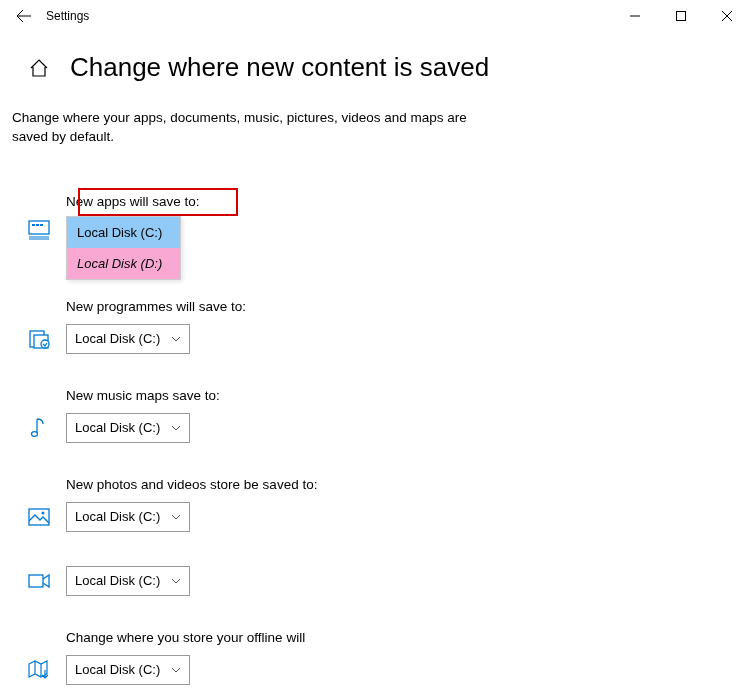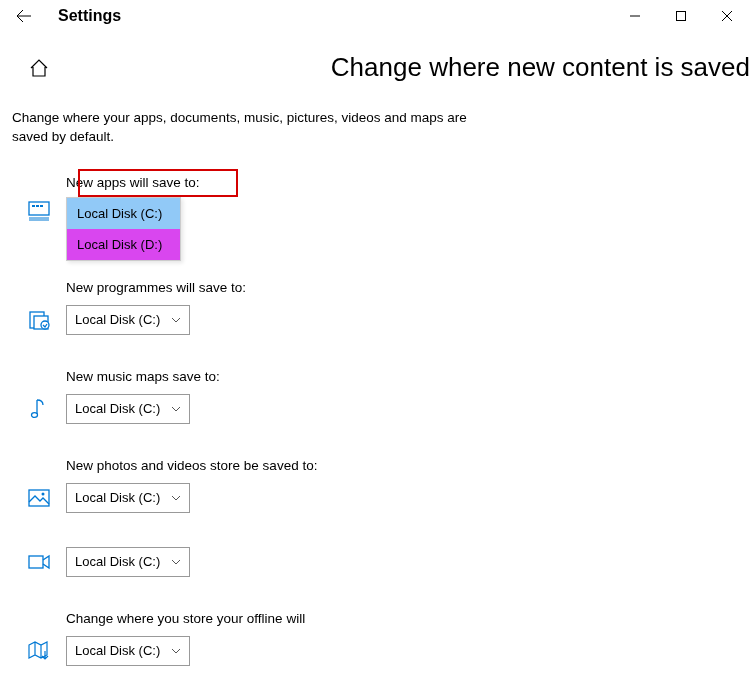--- a/index.html
+++ b/index.html
@@ -19,42 +19,40 @@
       padding-left: 8px;
     }
     .titlebar .back {
       width: 32px;
       display: flex;
       align-items: center;
       justify-content: center;
       cursor: pointer;
     }
     .titlebar .title {
-      font-size: 16px;
-      margin-left: 18px;
+      font-size: 12px;
+      margin-left: 6px;
       color: #000;
-      font-weight: bold;
     }
     .window-controls {
       margin-left: auto;
       display: flex;
     }
     .window-controls .ctrl {
       width: 46px;
       height: 32px;
       display: flex;
       align-items: center;
       justify-content: center;
       cursor: pointer;
     }
     .header {
       display: flex;
       align-items: center;
       padding: 20px 0 8px 28px;
-      justify-content: space-between;
     }
     .header .home-icon {
       width: 22px;
       height: 22px;
       margin-right: 20px;
     }
     .header h1 {
       font-size: 26px;
       font-weight: 400;
     }
@@ -64,20 +62,21 @@
       line-height: 1.4;
       max-width: 520px;
     }
     .sections {
       padding-left: 28px;
       padding-top: 20px;
     }
     .section {
       margin-bottom: 34px;
       position: relative;
+      margin-top: 19px;
     }
     .section-label {
       font-size: 13.5px;
       margin-left: 38px;
       display: inline-block;
     }
     .row {
       display: flex;
       align-items: center;
       margin-top: 10px;
@@ -127,21 +126,22 @@
     }
     .dropdown .option {
       padding: 8px 10px;
       font-size: 13px;
       cursor: pointer;
     }
     .dropdown .option.selected {
       background: #91c9f7;
     }
     .dropdown .option.hover {
-      background: #d946ef;
+      background: #f9a8d4;
+      font-style: italic;
     }
     svg { display: block; }
   </style>
 </head>
 <body>
 
 <div class="titlebar">
   <div class="back">
     <svg width="16" height="16" viewBox="0 0 16 16">
       <path d="M7 2 L1 8 L7 14 M1 8 H15" stroke="#000" stroke-width="1" fill="none"></path>

